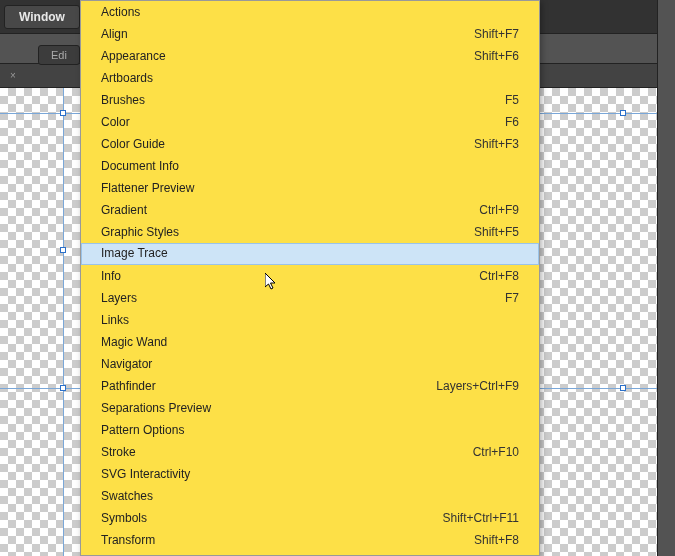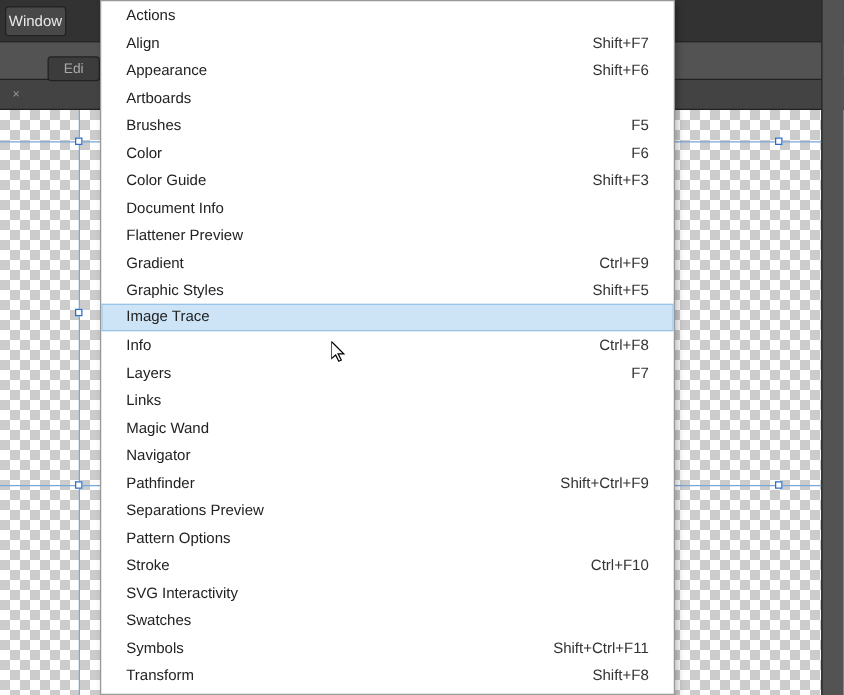--- a/index.html
+++ b/index.html
@@ -16,26 +16,27 @@
     height: 34px;
     background: #323232;
     display: flex;
     align-items: center;
     padding-left: 4px;
     border-bottom: 1px solid #222;
   }
   .menu-button {
     background: #484848;
     color: #e8e8e8;
-    padding: 4px 2px;
+    padding: 4px 14px;
     border: 1px solid #222;
     border-radius: 3px;
     font-size: 12px;
     cursor: pointer;
     margin-right: 0;
+    font-weight: bold;
   }
   .second-row {
     height: 30px;
     background: #535353;
     border-bottom: 1px solid #222;
     display: flex;
     align-items: center;
     padding-left: 2px;
   }
   .tool-btn {
@@ -105,21 +106,21 @@
     background: #fff;
     border: 1px solid #2a6fc9;
     pointer-events: none;
   }
 
   .dropdown {
     position: absolute;
     top: 0;
     left: 80px;
     width: 460px;
-    background: #ffffff;
+    background: #fde047;
     border: 1px solid #999;
     box-shadow: 2px 2px 6px rgba(0,0,0,0.3);
     z-index: 100;
     padding-bottom: 0;
     height: 556px;
     overflow: hidden;
   }
   .menu-item {
     display: flex;
     justify-content: space-between;
@@ -241,21 +242,21 @@
     <div class="menu-item">
       <span>Magic Wand</span>
       <span class="shortcut"></span>
     </div>
     <div class="menu-item">
       <span>Navigator</span>
       <span class="shortcut"></span>
     </div>
     <div class="menu-item">
       <span>Pathfinder</span>
-      <span class="shortcut">Shift+Ctrl+F9</span>
+      <span class="shortcut">Layers+Ctrl+F9</span>
     </div>
     <div class="menu-item">
       <span>Separations Preview</span>
       <span class="shortcut"></span>
     </div>
     <div class="menu-item">
       <span>Pattern Options</span>
       <span class="shortcut"></span>
     </div>
     <div class="menu-item">

